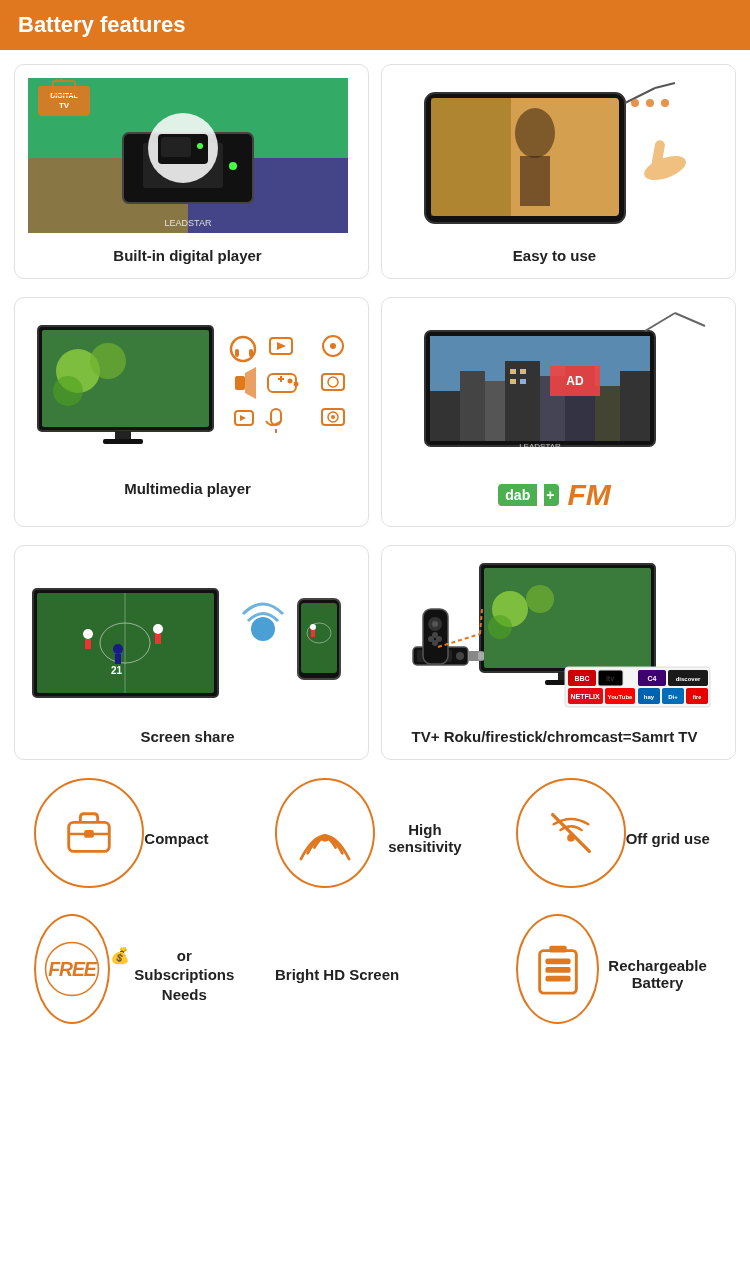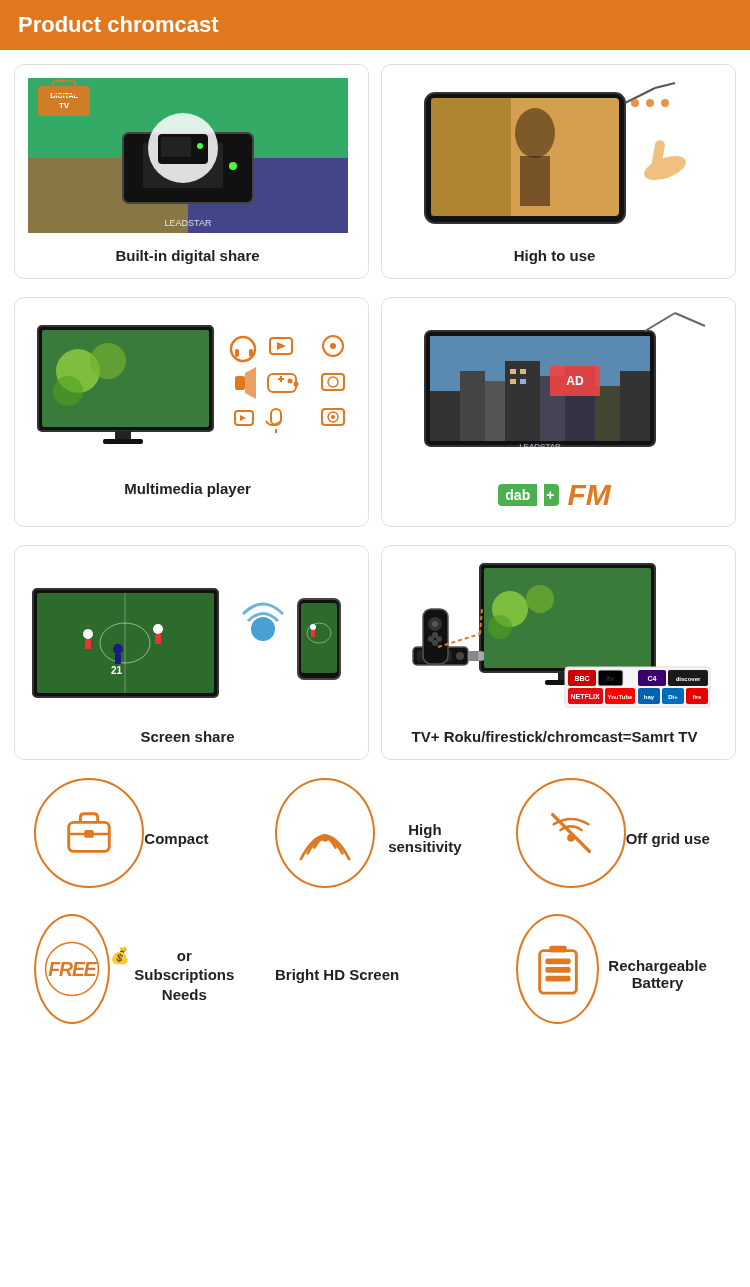--- a/index.html
+++ b/index.html
@@ -104,21 +104,21 @@
       font-size: 15px;
       font-weight: bold;
       color: #222;
       line-height: 1.3;
     }
   </style>
 </head>
 <body>
 
 <div class="header">
-  <h1>Product chromcast</h1>
+  <h1>Battery features</h1>
 </div>
 
 <div class="content">
 
   <div class="feature-row">
 
     <div class="feature-card">
       <div class="card-image">
         <svg width="320" height="155" viewBox="0 0 320 155">
 
@@ -143,21 +143,21 @@
           <line x1="33" y1="1" x2="35" y2="4" stroke="#E07820" stroke-width="1.5"></line>
 
           <text x="160" y="148" text-anchor="middle" fill="white" font-size="9" font-family="Arial" opacity="0.8">LEADSTAR</text>
 
           <circle cx="155" cy="70" r="35" fill="white" opacity="0.85"></circle>
           <rect x="130" y="56" width="50" height="30" rx="4" fill="#111"></rect>
           <rect x="133" y="59" width="30" height="20" rx="2" fill="#222"></rect>
           <circle cx="172" cy="68" r="3" fill="#4f4"></circle>
         </svg>
       </div>
-      <div class="card-label">Built-in digital share</div>
+      <div class="card-label">Built-in digital player</div>
     </div>
 
     <div class="feature-card">
       <div class="card-image">
         <svg width="320" height="155" viewBox="0 0 320 155">
 
           <rect x="30" y="15" width="200" height="130" rx="10" fill="#111" stroke="#333" stroke-width="2"></rect>
           <rect x="36" y="20" width="188" height="118" rx="4" fill="#222"></rect>
 
           <rect x="36" y="20" width="188" height="118" rx="4" fill="#d4a050"></rect>
@@ -171,21 +171,21 @@
 
           <ellipse cx="270" cy="90" rx="22" ry="10" fill="#f0c080" transform="rotate(-20 270 90)"></ellipse>
 
           <rect x="258" y="62" width="10" height="32" rx="5" fill="#f0c080" transform="rotate(10 263 78)"></rect>
 
           <circle cx="240" cy="25" r="4" fill="#E07820" opacity="0.8"></circle>
           <circle cx="255" cy="25" r="4" fill="#E07820" opacity="0.8"></circle>
           <circle cx="270" cy="25" r="4" fill="#E07820" opacity="0.8"></circle>
         </svg>
       </div>
-      <div class="card-label">High to use</div>
+      <div class="card-label">Easy to use</div>
     </div>
   </div>
 
   <div class="feature-row">
 
     <div class="feature-card">
       <div class="card-image">
         <svg width="320" height="155" viewBox="0 0 320 155">
 
           <rect x="10" y="15" width="175" height="105" rx="4" fill="#111" stroke="#333" stroke-width="2"></rect>

